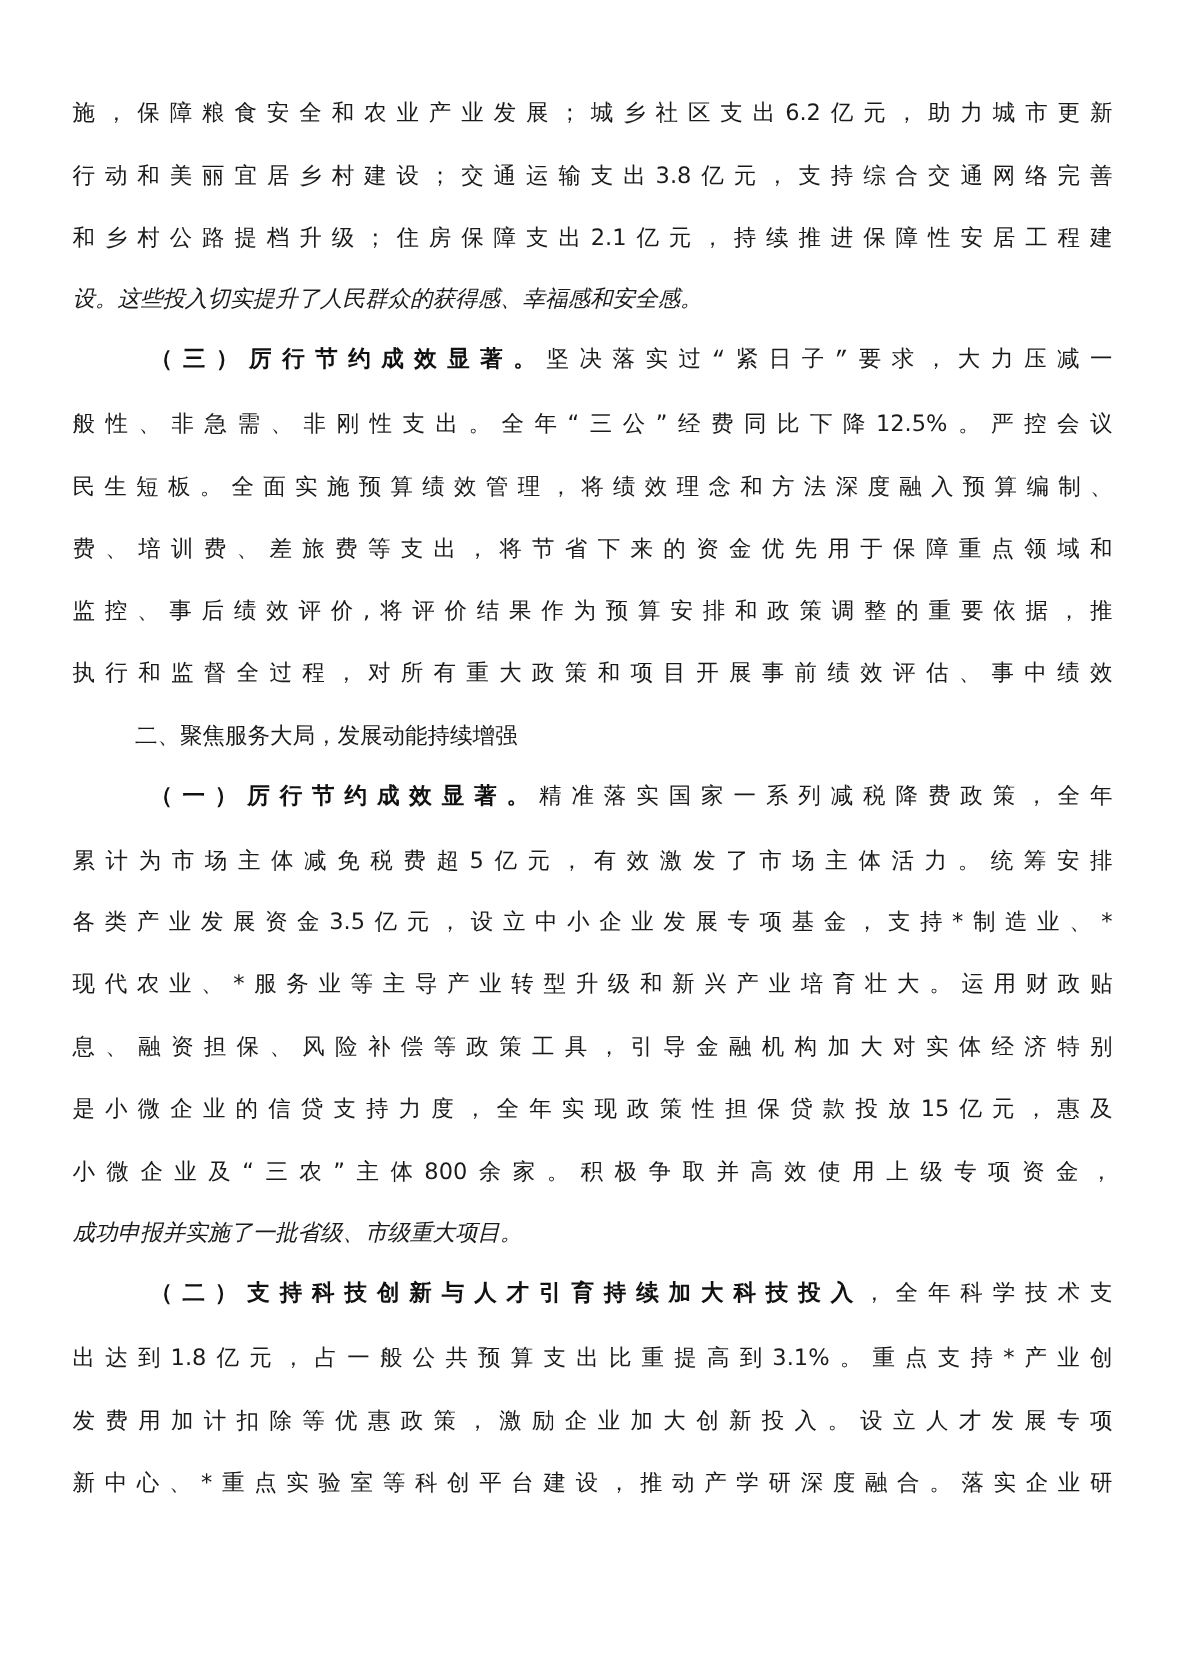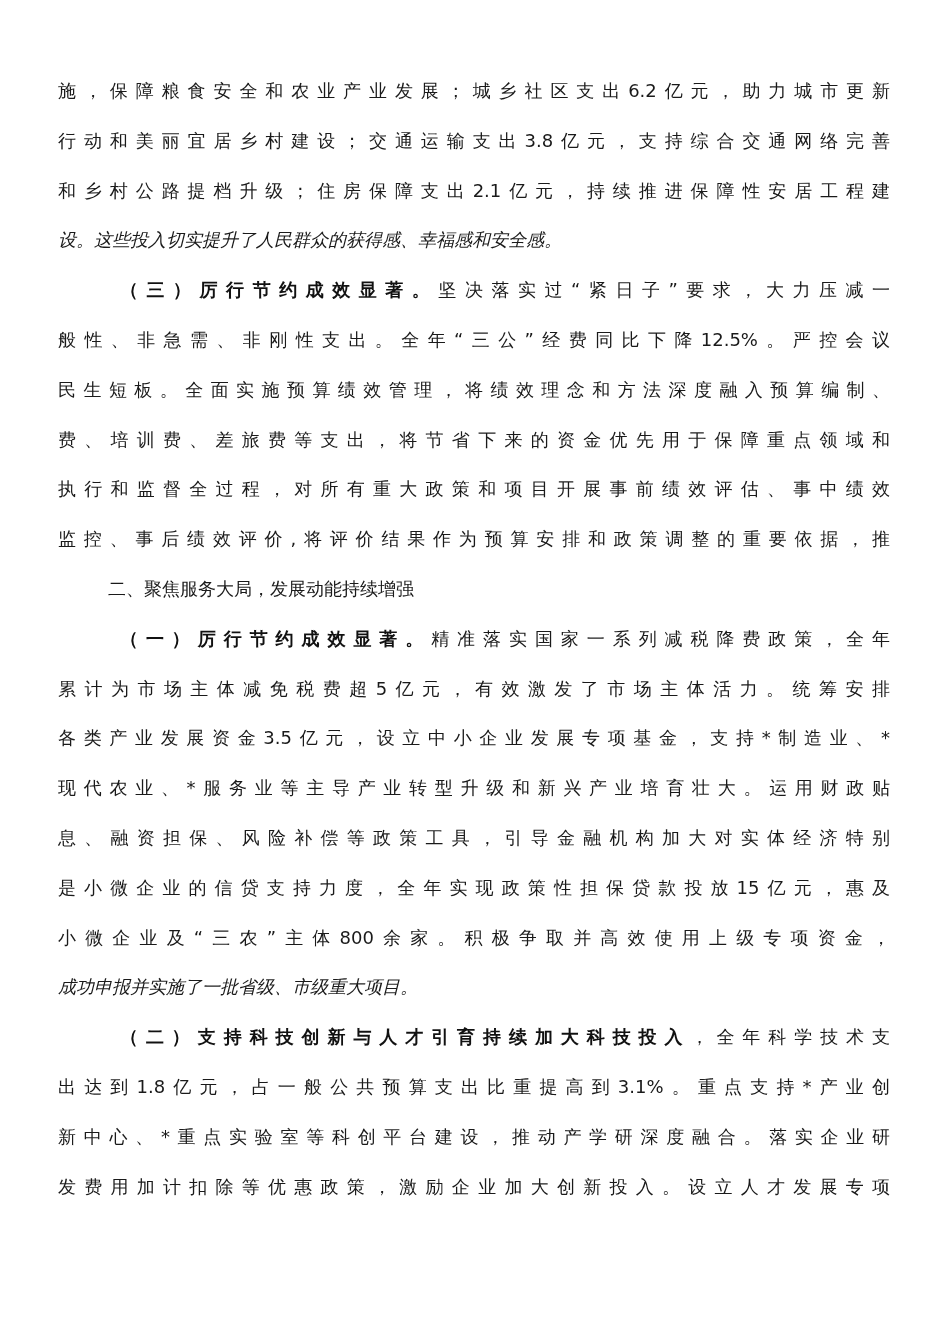--- a/index.html
+++ b/index.html
@@ -30,20 +30,21 @@
     text-align: justify;
     text-align-last: justify;
     letter-spacing: 0px;
   }
   .line.last {
     text-align-last: left;
     font-style: italic;
   }
   .line.indent {
     padding-left: 62px;
+    font-family: Liberation Mono, monospace;
   }
   .line.indent-h2 {
     padding-left: 50px;
     text-align-last: left;
   }
   .bold {
     font-weight: bold;
     color: #111111;
   }
 </style>
@@ -57,39 +58,39 @@
     <span class="line">行动和美丽宜居乡村建设；交通运输支出3.8亿元，支持综合交通网络完善</span>
     <span class="line">和乡村公路提档升级；住房保障支出2.1亿元，持续推进保障性安居工程建</span>
     <span class="line last">设。这些投入切实提升了人民群众的获得感、幸福感和安全感。</span>
   </div>
 
   <div>
     <span class="line indent"><span class="bold">（三）厉行节约成效显著。</span><span>坚决落实过“紧日子”要求，大力压减一</span></span>
     <span class="line">般性、非急需、非刚性支出。全年“三公”经费同比下降12.5%。严控会议</span>
     <span class="line">民生短板。全面实施预算绩效管理，将绩效理念和方法深度融入预算编制、</span>
     <span class="line">费、培训费、差旅费等支出，将节省下来的资金优先用于保障重点领域和</span>
+    <span class="line">监控、事后绩效评价,将评价结果作为预算安排和政策调整的重要依据，推</span>
     <span class="line">执行和监督全过程，对所有重大政策和项目开展事前绩效评估、事中绩效</span>
-    <span class="line">监控、事后绩效评价,将评价结果作为预算安排和政策调整的重要依据，推</span>
   </div>
 
   <div>
     <span class="line indent-h2">二、聚焦服务大局，发展动能持续增强</span>
   </div>
 
   <div>
     <span class="line indent"><span class="bold">（一）厉行节约成效显著。</span><span>精准落实国家一系列减税降费政策，全年</span></span>
     <span class="line">累计为市场主体减免税费超5亿元，有效激发了市场主体活力。统筹安排</span>
     <span class="line">各类产业发展资金3.5亿元，设立中小企业发展专项基金，支持*制造业、*</span>
     <span class="line">现代农业、*服务业等主导产业转型升级和新兴产业培育壮大。运用财政贴</span>
     <span class="line">息、融资担保、风险补偿等政策工具，引导金融机构加大对实体经济特别</span>
     <span class="line">是小微企业的信贷支持力度，全年实现政策性担保贷款投放15亿元，惠及</span>
     <span class="line">小微企业及“三农”主体800余家。积极争取并高效使用上级专项资金，</span>
     <span class="line last">成功申报并实施了一批省级、市级重大项目。</span>
   </div>
 
   <div>
     <span class="line indent"><span class="bold">（二）支持科技创新与人才引育持续加大科技投入</span><span>，全年科学技术支</span></span>
     <span class="line">出达到1.8亿元，占一般公共预算支出比重提高到3.1%。重点支持*产业创</span>
+    <span class="line">发费用加计扣除等优惠政策，激励企业加大创新投入。设立人才发展专项</span>
     <span class="line">新中心、*重点实验室等科创平台建设，推动产学研深度融合。落实企业研</span>
-    <span class="line">发费用加计扣除等优惠政策，激励企业加大创新投入。设立人才发展专项</span>
   </div>
 
 </div>
 
 </body></html>

